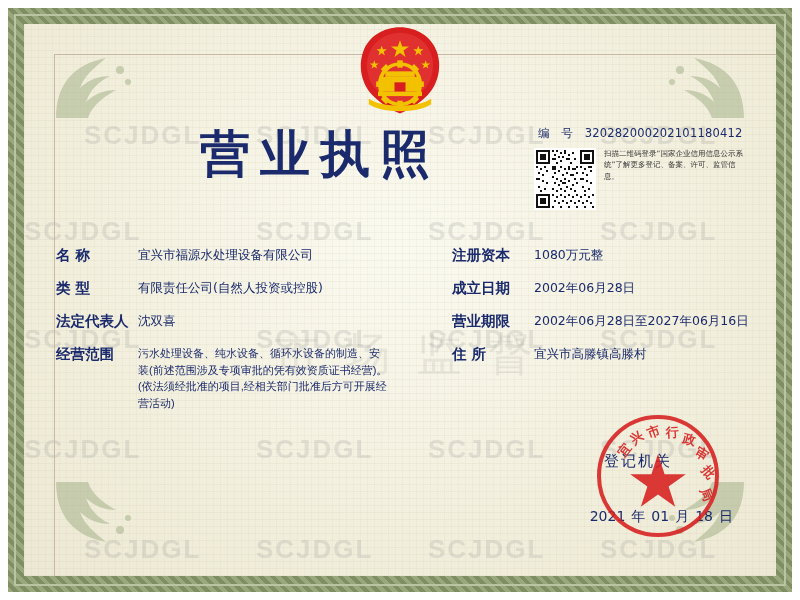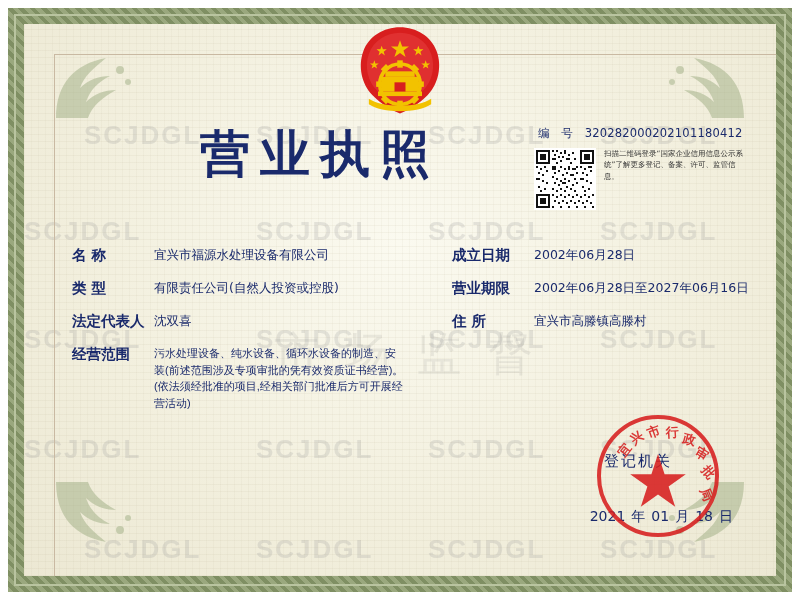--- a/index.html
+++ b/index.html
@@ -217,21 +217,21 @@
 
   .row { position: relative; margin-bottom: 14px; }
   .f-label {
     display: inline-block;
     font-family: "DejaVu Sans", sans-serif;
     font-size: 14.5px;
     font-weight: bold;
     color: #1a2a6c;
     vertical-align: top;
   }
-  .f-label.w4 { width: 82px; letter-spacing: 0; padding-left: 16px; }
+  .f-label.w4 { width: 82px; letter-spacing: 0; }
   .f-label.w5 { width: 82px; }
   .f-value {
     display: inline-block;
     font-family: "DejaVu Sans", sans-serif;
     font-size: 12.5px;
     color: #1a2a6c;
     vertical-align: top;
     line-height: 1.45;
   }
   .scope-value {
@@ -520,20 +520,23 @@
       <div class="row">
         <span class="f-label w4">法定代表人</span><span class="f-value">沈双喜</span>
       </div>
       <div class="row">
         <span class="f-label w4">经营范围</span><span class="scope-value">污水处理设备、纯水设备、循环水设备的制造、安装(前述范围涉及专项审批的凭有效资质证书经营)。(依法须经批准的项目,经相关部门批准后方可开展经营活动)</span>
       </div>
     </div>
 
     <div class="col-right">
       <div class="row">
+        <span class="f-label w5">注册资本</span><span class="f-value">1080万元整</span>
+      </div>
+      <div class="row">
         <span class="f-label w5">成立日期</span><span class="f-value">2002年06月28日</span>
       </div>
       <div class="row">
         <span class="f-label w5">营业期限</span><span class="f-value">2002年06月28日至2027年06月16日</span>
       </div>
       <div class="row">
         <span class="f-label w5">住    所</span><span class="f-value">宜兴市高滕镇高滕村</span>
       </div>
     </div>
 

